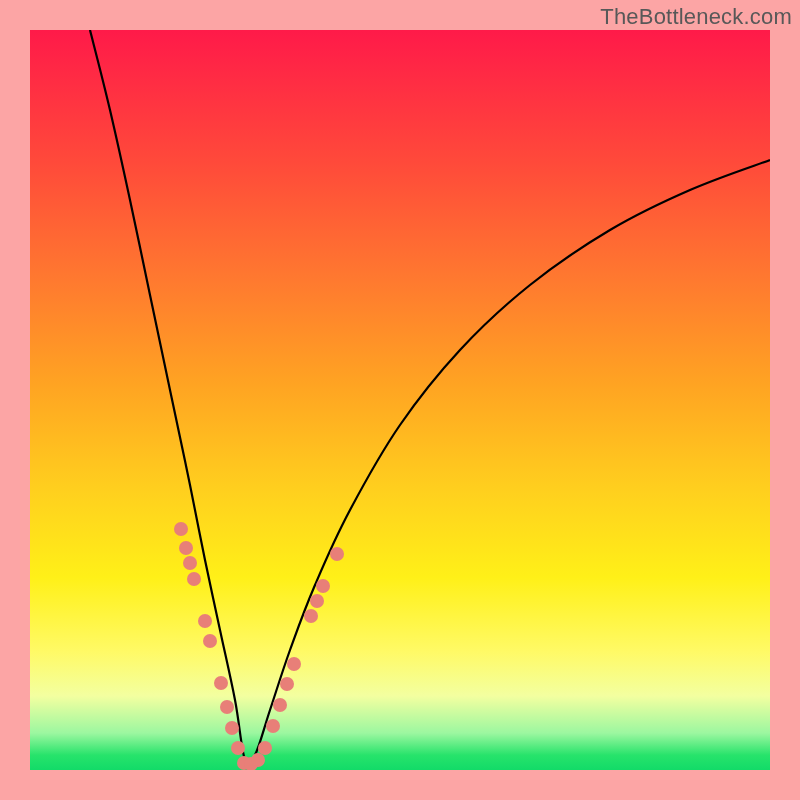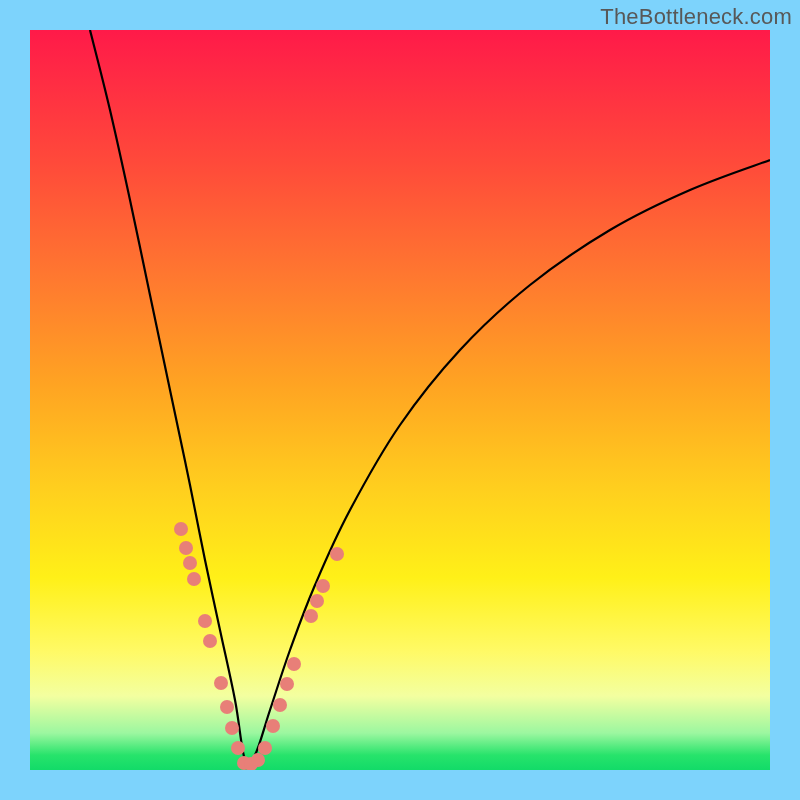--- a/index.html
+++ b/index.html
@@ -1,20 +1,20 @@
 <!DOCTYPE html>
 <html><head>
   <meta charset="utf-8">
   <style>
     * { margin: 0; padding: 0; box-sizing: border-box; }
     html, body { width: 800px; height: 800px; overflow: hidden; }
     .frame {
       width: 800px;
       height: 800px;
-      background: #7dd3fc;
+      background: #fca5a5;
       position: relative;
     }
     .watermark {
       position: absolute;
       top: 4px;
       right: 8px;
       font-family: Arial, Helvetica, sans-serif;
       font-size: 22px;
       color: #585858;
       font-weight: 500;

